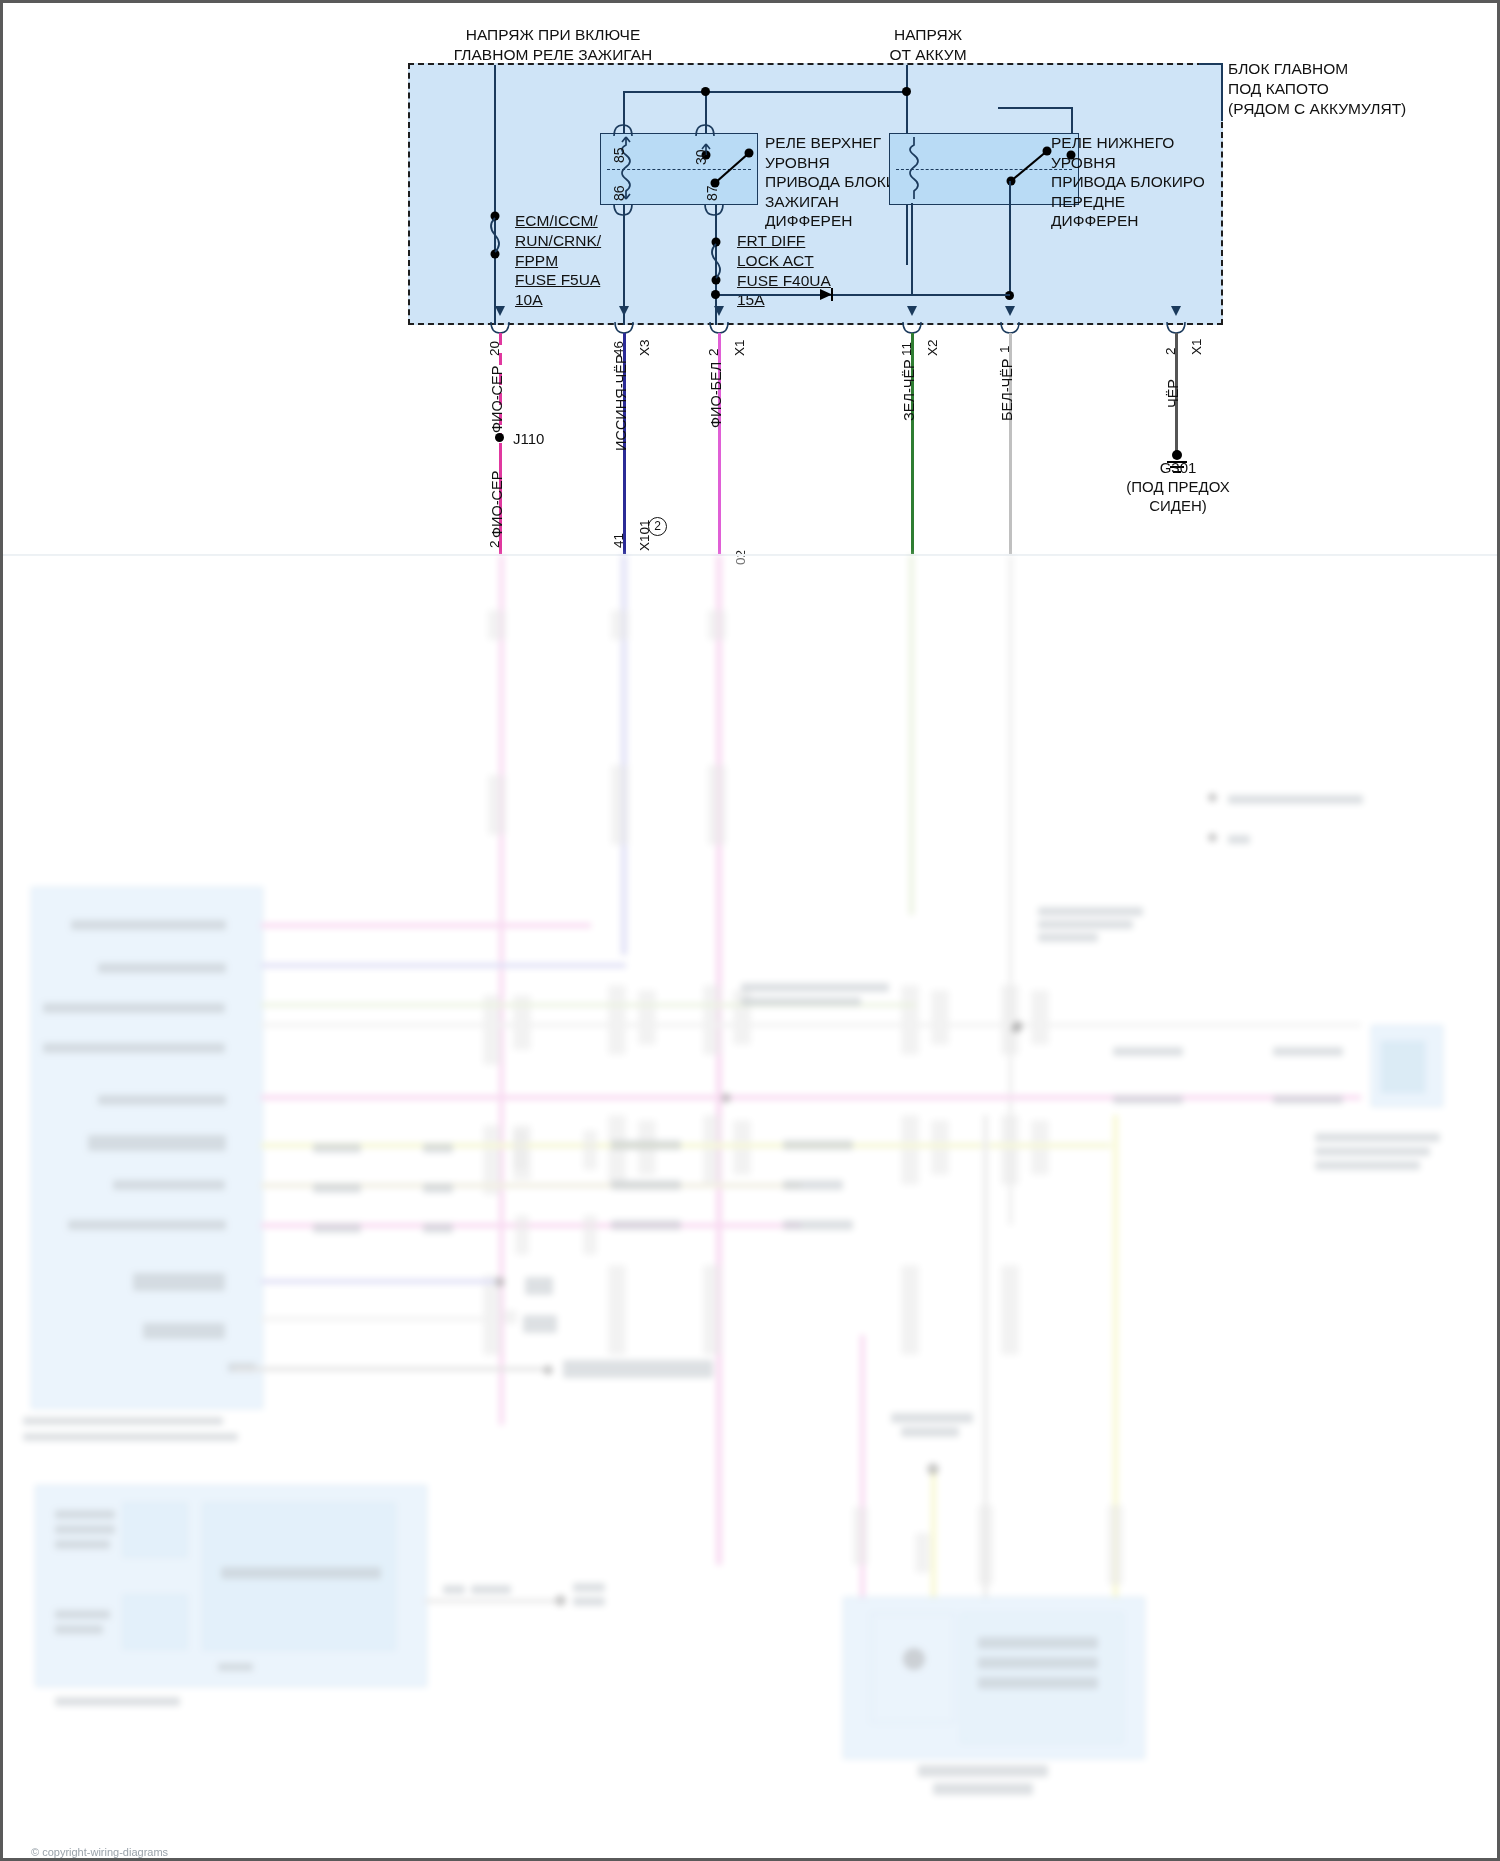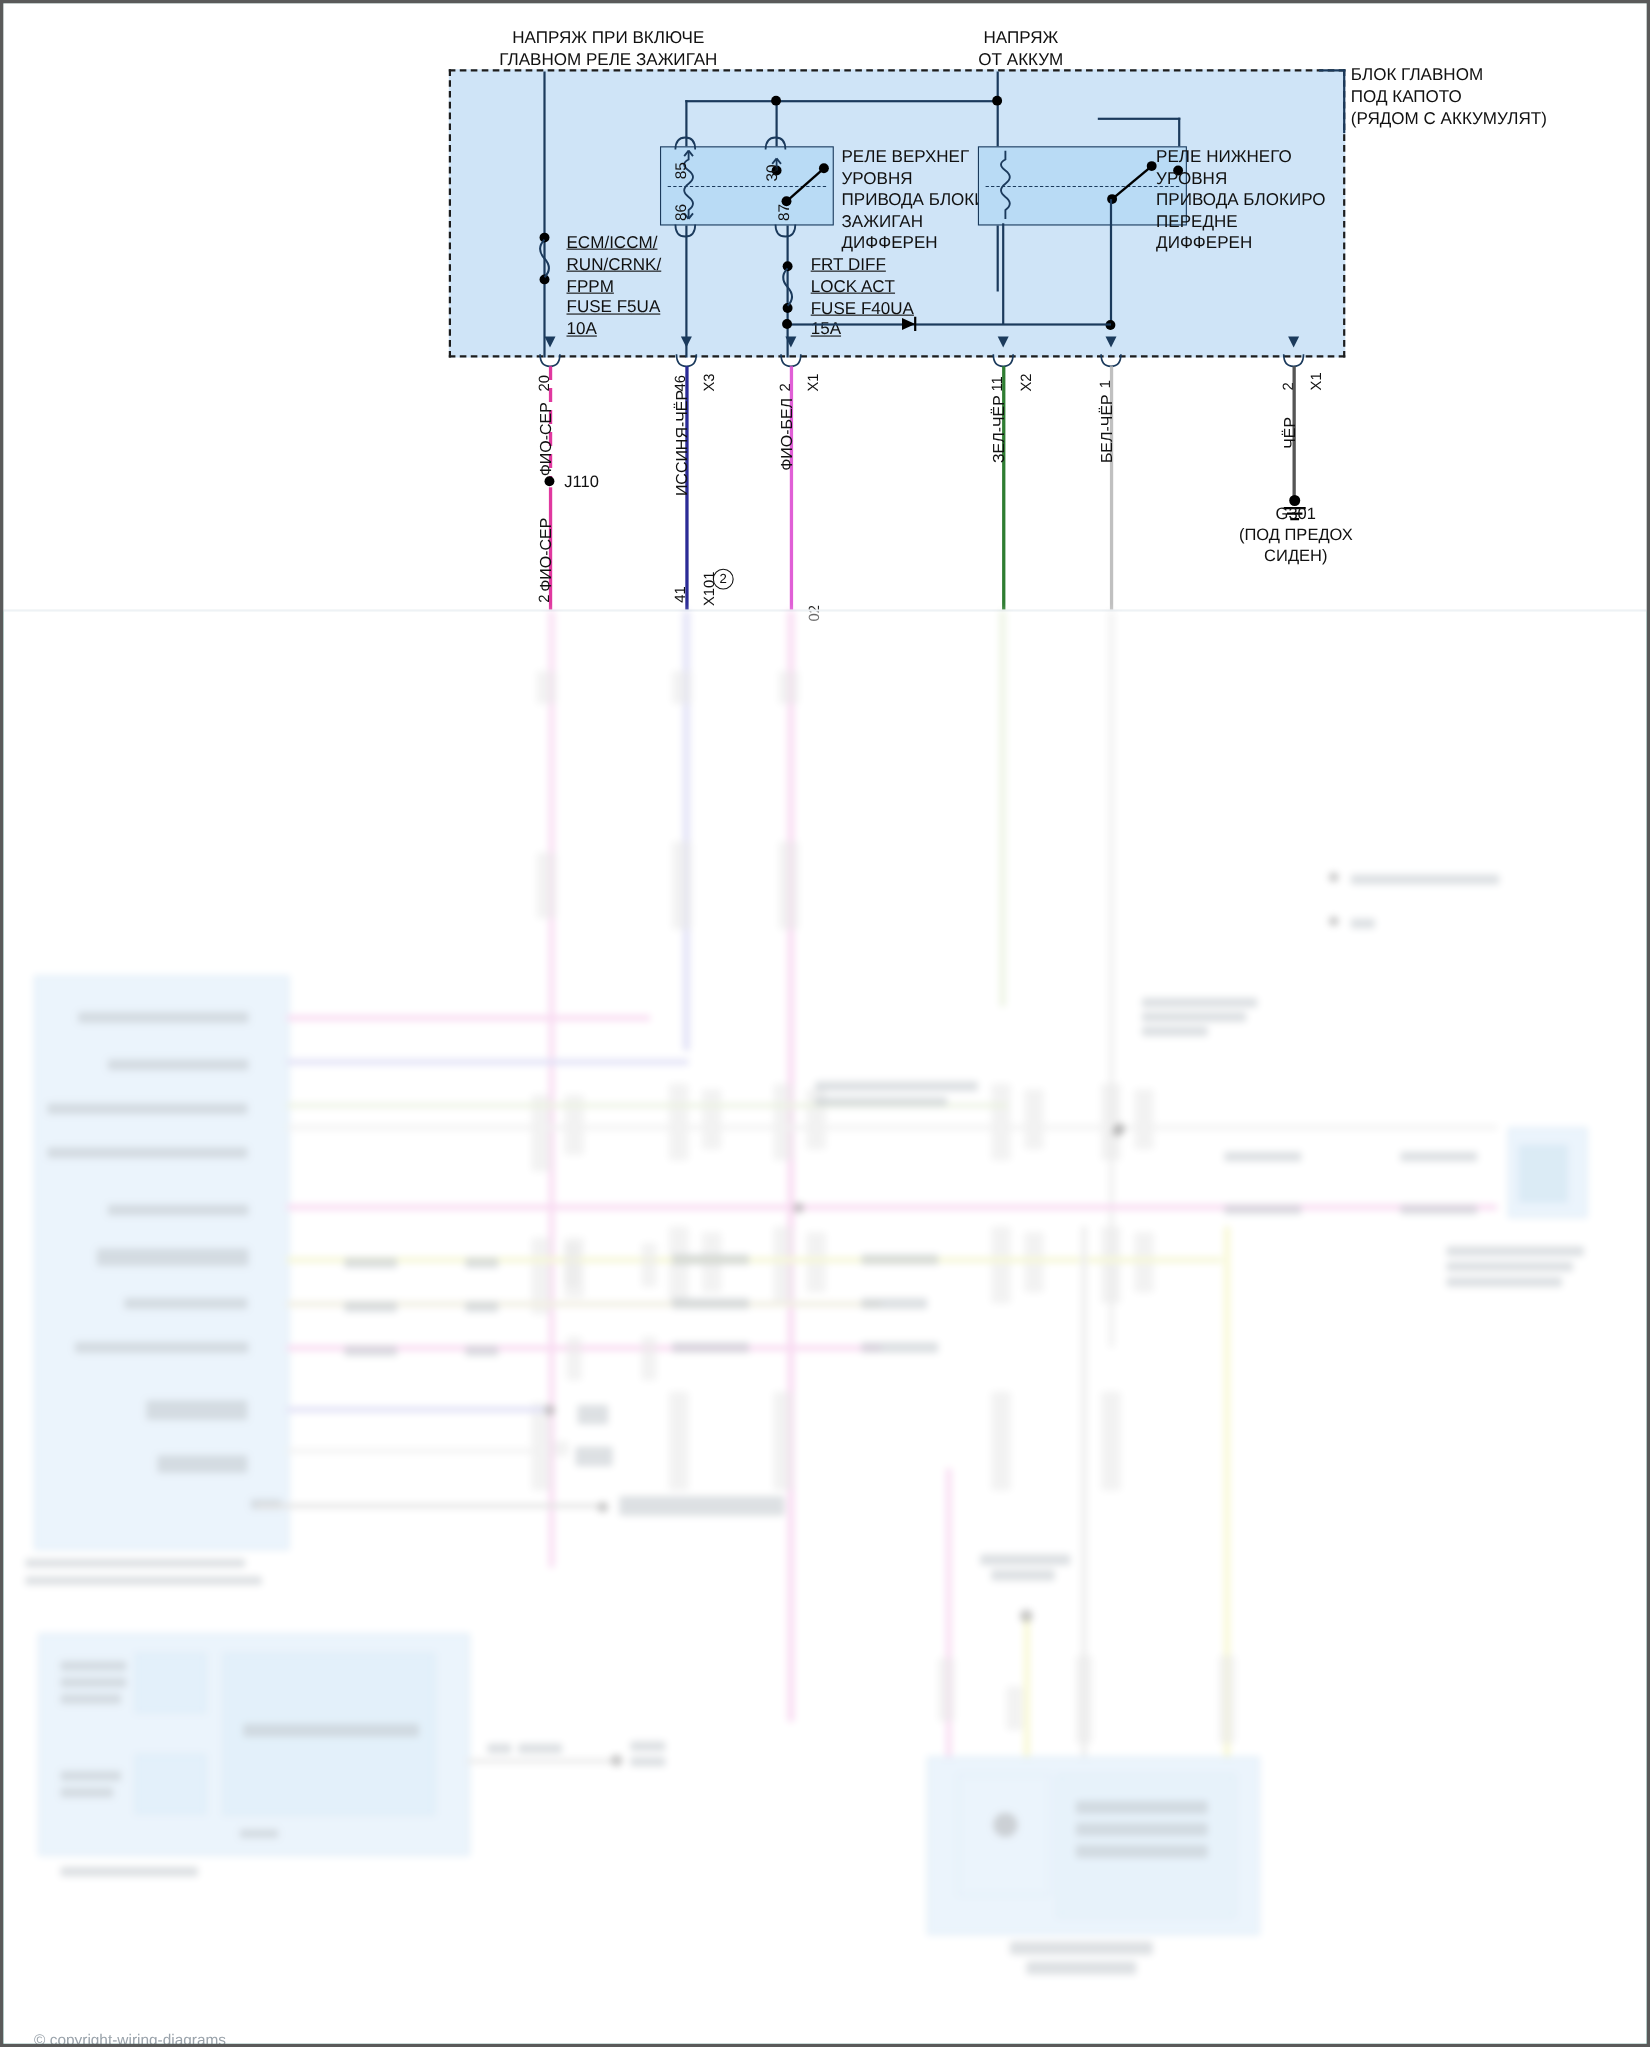--- a/index.html
+++ b/index.html
@@ -2,21 +2,21 @@
 <html><head>
 <meta charset="utf-8">
 <title>Wiring Diagram</title>
 <style>
   html,body{margin:0;padding:0;background:#ffffff;}
   body{font-family:"Liberation Sans","DejaVu Sans",sans-serif;}
   #page{
     position:relative;
     width:1500px;
     height:1861px;
-    background:#5eead4;
+    background:#3b82f6;
     overflow:hidden;
   }
   
   .page-frame{
     position:absolute;left:0;top:0;width:1500px;height:1861px;
     border-left:3px solid #5a5a5a;
     border-right:3px solid #5a5a5a;
     border-top:3px solid #5a5a5a;
     border-bottom:3px solid #5a5a5a;
     box-sizing:border-box;
@@ -108,21 +108,21 @@
     filter:blur(3.4px) opacity(0.42);
     overflow:hidden;
   }
   .bblock{position:absolute;background:#cfe4f7;border:1px solid #9dc4e4;}
   .bwire{position:absolute;}
   .btext{position:absolute;background:#6c7a86;border-radius:2px;opacity:.55;}
   .bdot{position:absolute;border-radius:50%;background:#2b2b2b;opacity:.6;}
   .bconn{position:absolute;background:#c9c9c9;border-radius:3px;opacity:.55;}
 
   .wm{
-    position:absolute;left:28px;top:1843px;font-size:14px;color:#9aa3ab;text-decoration:underline;
+    position:absolute;left:28px;top:1843px;font-size:11px;color:#9aa3ab;
   }
   .seam{position:absolute;left:0;top:551px;width:1494px;height:2px;background:#e9eef2;}
 </style>
 </head>
 <body>
 
 <div id="page">
   <div class="sheet">
 
     <div class="top-sec">

